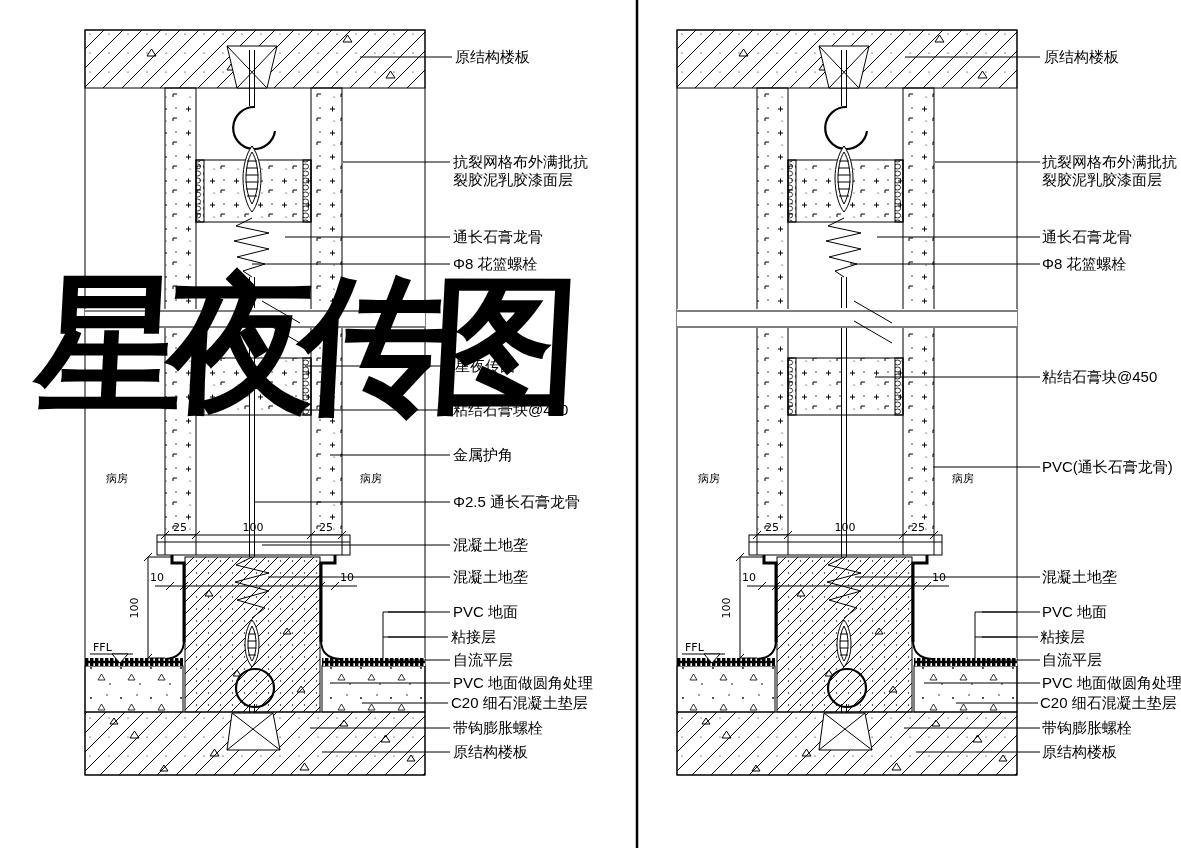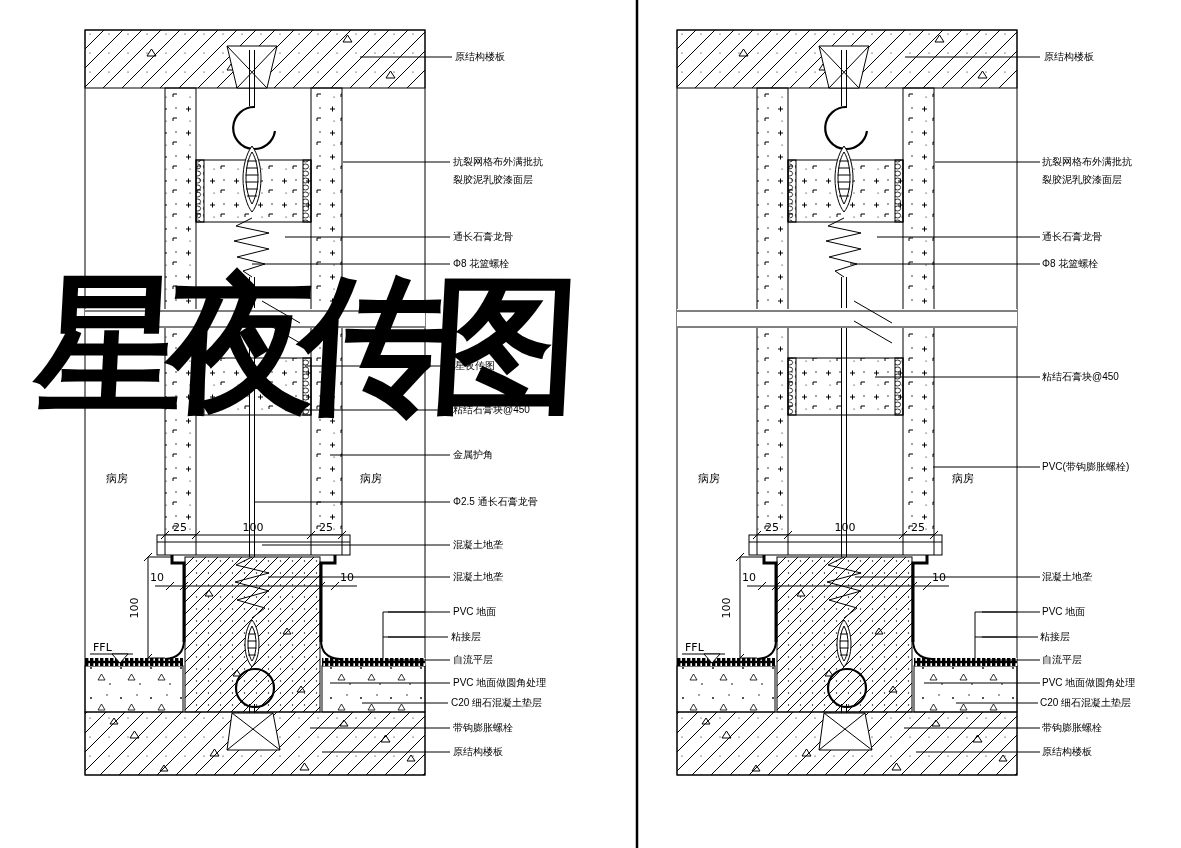--- a/index.html
+++ b/index.html
@@ -1,20 +1,20 @@
 <!DOCTYPE html>
 <html><head>
 <meta charset="utf-8">
 <style>
   html,body{margin:0;padding:0}
   body{width:1181px;height:848px;background:#fff;position:relative;overflow:hidden;
        font-family:"Liberation Sans",sans-serif}
   svg#canvas{position:absolute;left:0;top:0;z-index:0}
   svg text{font-family:"DejaVu Sans",sans-serif;fill:#000;stroke:none;font-size:11px}
-  .lbl{position:absolute;font-size:10px;color:#000;white-space:nowrap;
+  .lbl{position:absolute;font-size:15px;color:#000;white-space:nowrap;
        transform:translateY(-50%);z-index:2}
   .wm{position:absolute;left:36px;top:270px;font-family:"DejaVu Serif",serif;
       font-weight:700;font-size:148px;line-height:1;letter-spacing:-16px;color:#000;
       transform:skewX(-3deg);z-index:5;pointer-events:none}
 </style>
 </head>
 <body>
 
 <svg id="canvas" width="1181" height="848" viewBox="0 0 1181 848" xmlns="http://www.w3.org/2000/svg" xmlns:xlink="http://www.w3.org/1999/xlink">
   <defs>
@@ -242,21 +242,21 @@
 <div class="lbl" style="left:451px;top:703px">C20 细石混凝土垫层</div>
 <div class="lbl" style="left:453px;top:728px">带钩膨胀螺栓</div>
 <div class="lbl" style="left:453px;top:752px">原结构楼板</div>
 
 <div class="lbl" style="left:1044px;top:57px">原结构楼板</div>
 <div class="lbl" style="left:1042px;top:162px">抗裂网格布外满批抗</div>
 <div class="lbl" style="left:1042px;top:180px">裂胶泥乳胶漆面层</div>
 <div class="lbl" style="left:1042px;top:237px">通长石膏龙骨</div>
 <div class="lbl" style="left:1042px;top:264px">Φ8 花篮螺栓</div>
 <div class="lbl" style="left:1042px;top:377px">粘结石膏块@450</div>
-<div class="lbl" style="left:1042px;top:467px">PVC(带钩膨胀螺栓)</div>
+<div class="lbl" style="left:1042px;top:467px">PVC(通长石膏龙骨)</div>
 <div class="lbl" style="left:1042px;top:577px">混凝土地垄</div>
 <div class="lbl" style="left:1042px;top:612px">PVC 地面</div>
 <div class="lbl" style="left:1040px;top:637px">粘接层</div>
 <div class="lbl" style="left:1042px;top:660px">自流平层</div>
 <div class="lbl" style="left:1042px;top:683px">PVC 地面做圆角处理</div>
 <div class="lbl" style="left:1040px;top:703px">C20 细石混凝土垫层</div>
 <div class="lbl" style="left:1042px;top:728px">带钩膨胀螺栓</div>
 <div class="lbl" style="left:1042px;top:752px">原结构楼板</div>
 
 <div class="wm">星夜传图</div>

